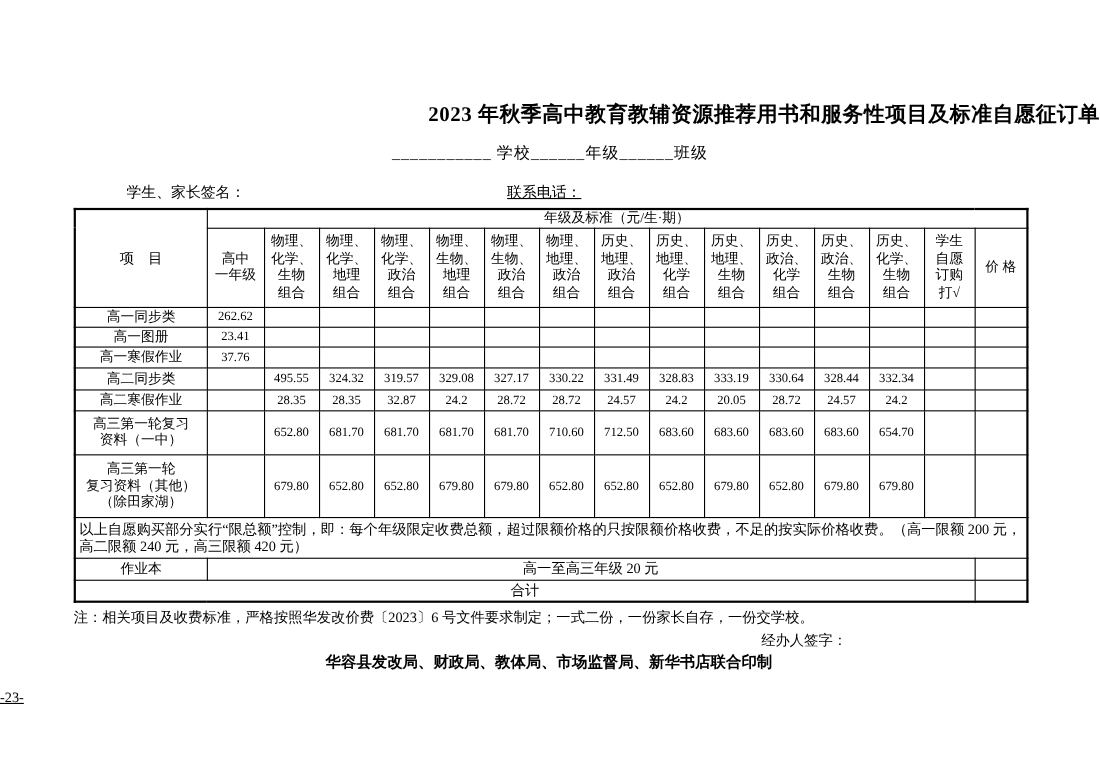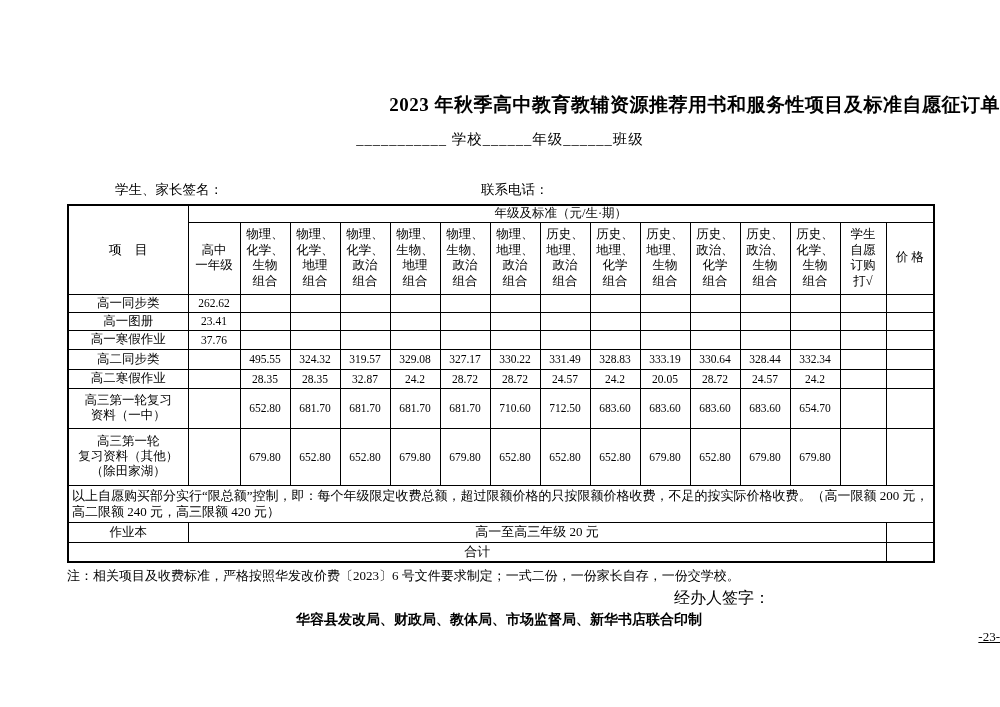--- a/index.html
+++ b/index.html
@@ -4,42 +4,42 @@
 <style>
   * { margin: 0; padding: 0; box-sizing: border-box; }
   html, body { width: 1000px; height: 707px; background: #ffffff; color: #000;
     font-family: "Liberation Serif", "DejaVu Serif", serif; }
   .sheet { width: 1000px; height: 707px; overflow: hidden; }
   .wrap { width: 866px; margin: 0 auto; }
 
   .title { margin-top: 92px; text-align: right; font-size: 19px; font-weight: bold;
     letter-spacing: 0.5px; line-height: 26px; }
   .school-line { margin-top: 12px; text-align: center; font-size: 14.5px; letter-spacing: 1px; }
-  .sig-line { position: relative; height: 18px; margin-top: 32px; font-size: 13.5px; }
+  .sig-line { position: relative; height: 18px; margin-top: 17px; font-size: 13.5px; }
   .sig-line .sig { position: absolute; left: 48px; top: 0; }
-  .sig-line .phone { position: absolute; left: 414px; top: 0; }
+  .sig-line .phone { position: absolute; left: 394px; top: 0; text-decoration: underline; }
 
   table.order { border-collapse: collapse; table-layout: fixed; width: 866px; margin-top: 5px;
     border: 2px solid #000; }
   table.order td { border: 1px solid #000; text-align: center; vertical-align: middle;
     overflow: hidden; padding: 0; }
   .span-head { font-size: 12.5px; height: 17px; line-height: 15px; }
   .item-head { font-size: 13px; }
   .combo-head { font-size: 12.5px; white-space: pre-line; line-height: 15.5px; height: 72px; padding: 2px 0; margin-top: 20px; }
   .row-label { font-size: 12.5px; white-space: pre-line; line-height: 15px; }
   .num { font-size: 11.5px; font-family: "Liberation Serif", "DejaVu Serif", serif; } .h18 { height: 18px; } .h19 { height: 19px; } .h20 { height: 20px; }
   .h40 { height: 40px; } .h57 { height: 57px; } .h33 { height: 33px; }
   .limit-note { font-size: 13px; text-align: left !important; line-height: 16px;
     padding: 2px 4px 2px 3px !important; }
   .center-val { font-size: 13px; }
 
   .footnote { margin-top: 4px; font-size: 13px; line-height: 17px; text-align: left; }
-  .handler { margin-top: 4px; font-size: 16px; text-align: right; padding-right: 163px; }
+  .handler { margin-top: 4px; font-size: 13px; text-align: right; padding-right: 163px; }
   .credit { margin-top: 2px; font-size: 14px; font-weight: bold; text-align: center; padding-right: 2px; }
-  .pagenum { text-align: right; font-size: 13px; text-decoration: underline; }
+  .pagenum { margin-top: 15px; text-align: left; font-size: 13px; text-decoration: underline; }
 </style>
 </head>
 <body>
 
 <div class="sheet">
   <div class="title">2023 年秋季高中教育教辅资源推荐用书和服务性项目及标准自愿征订单</div>
   <div class="school-line">___________ 学校______年级______班级</div>
 
   <div class="wrap">
     <div class="sig-line">

